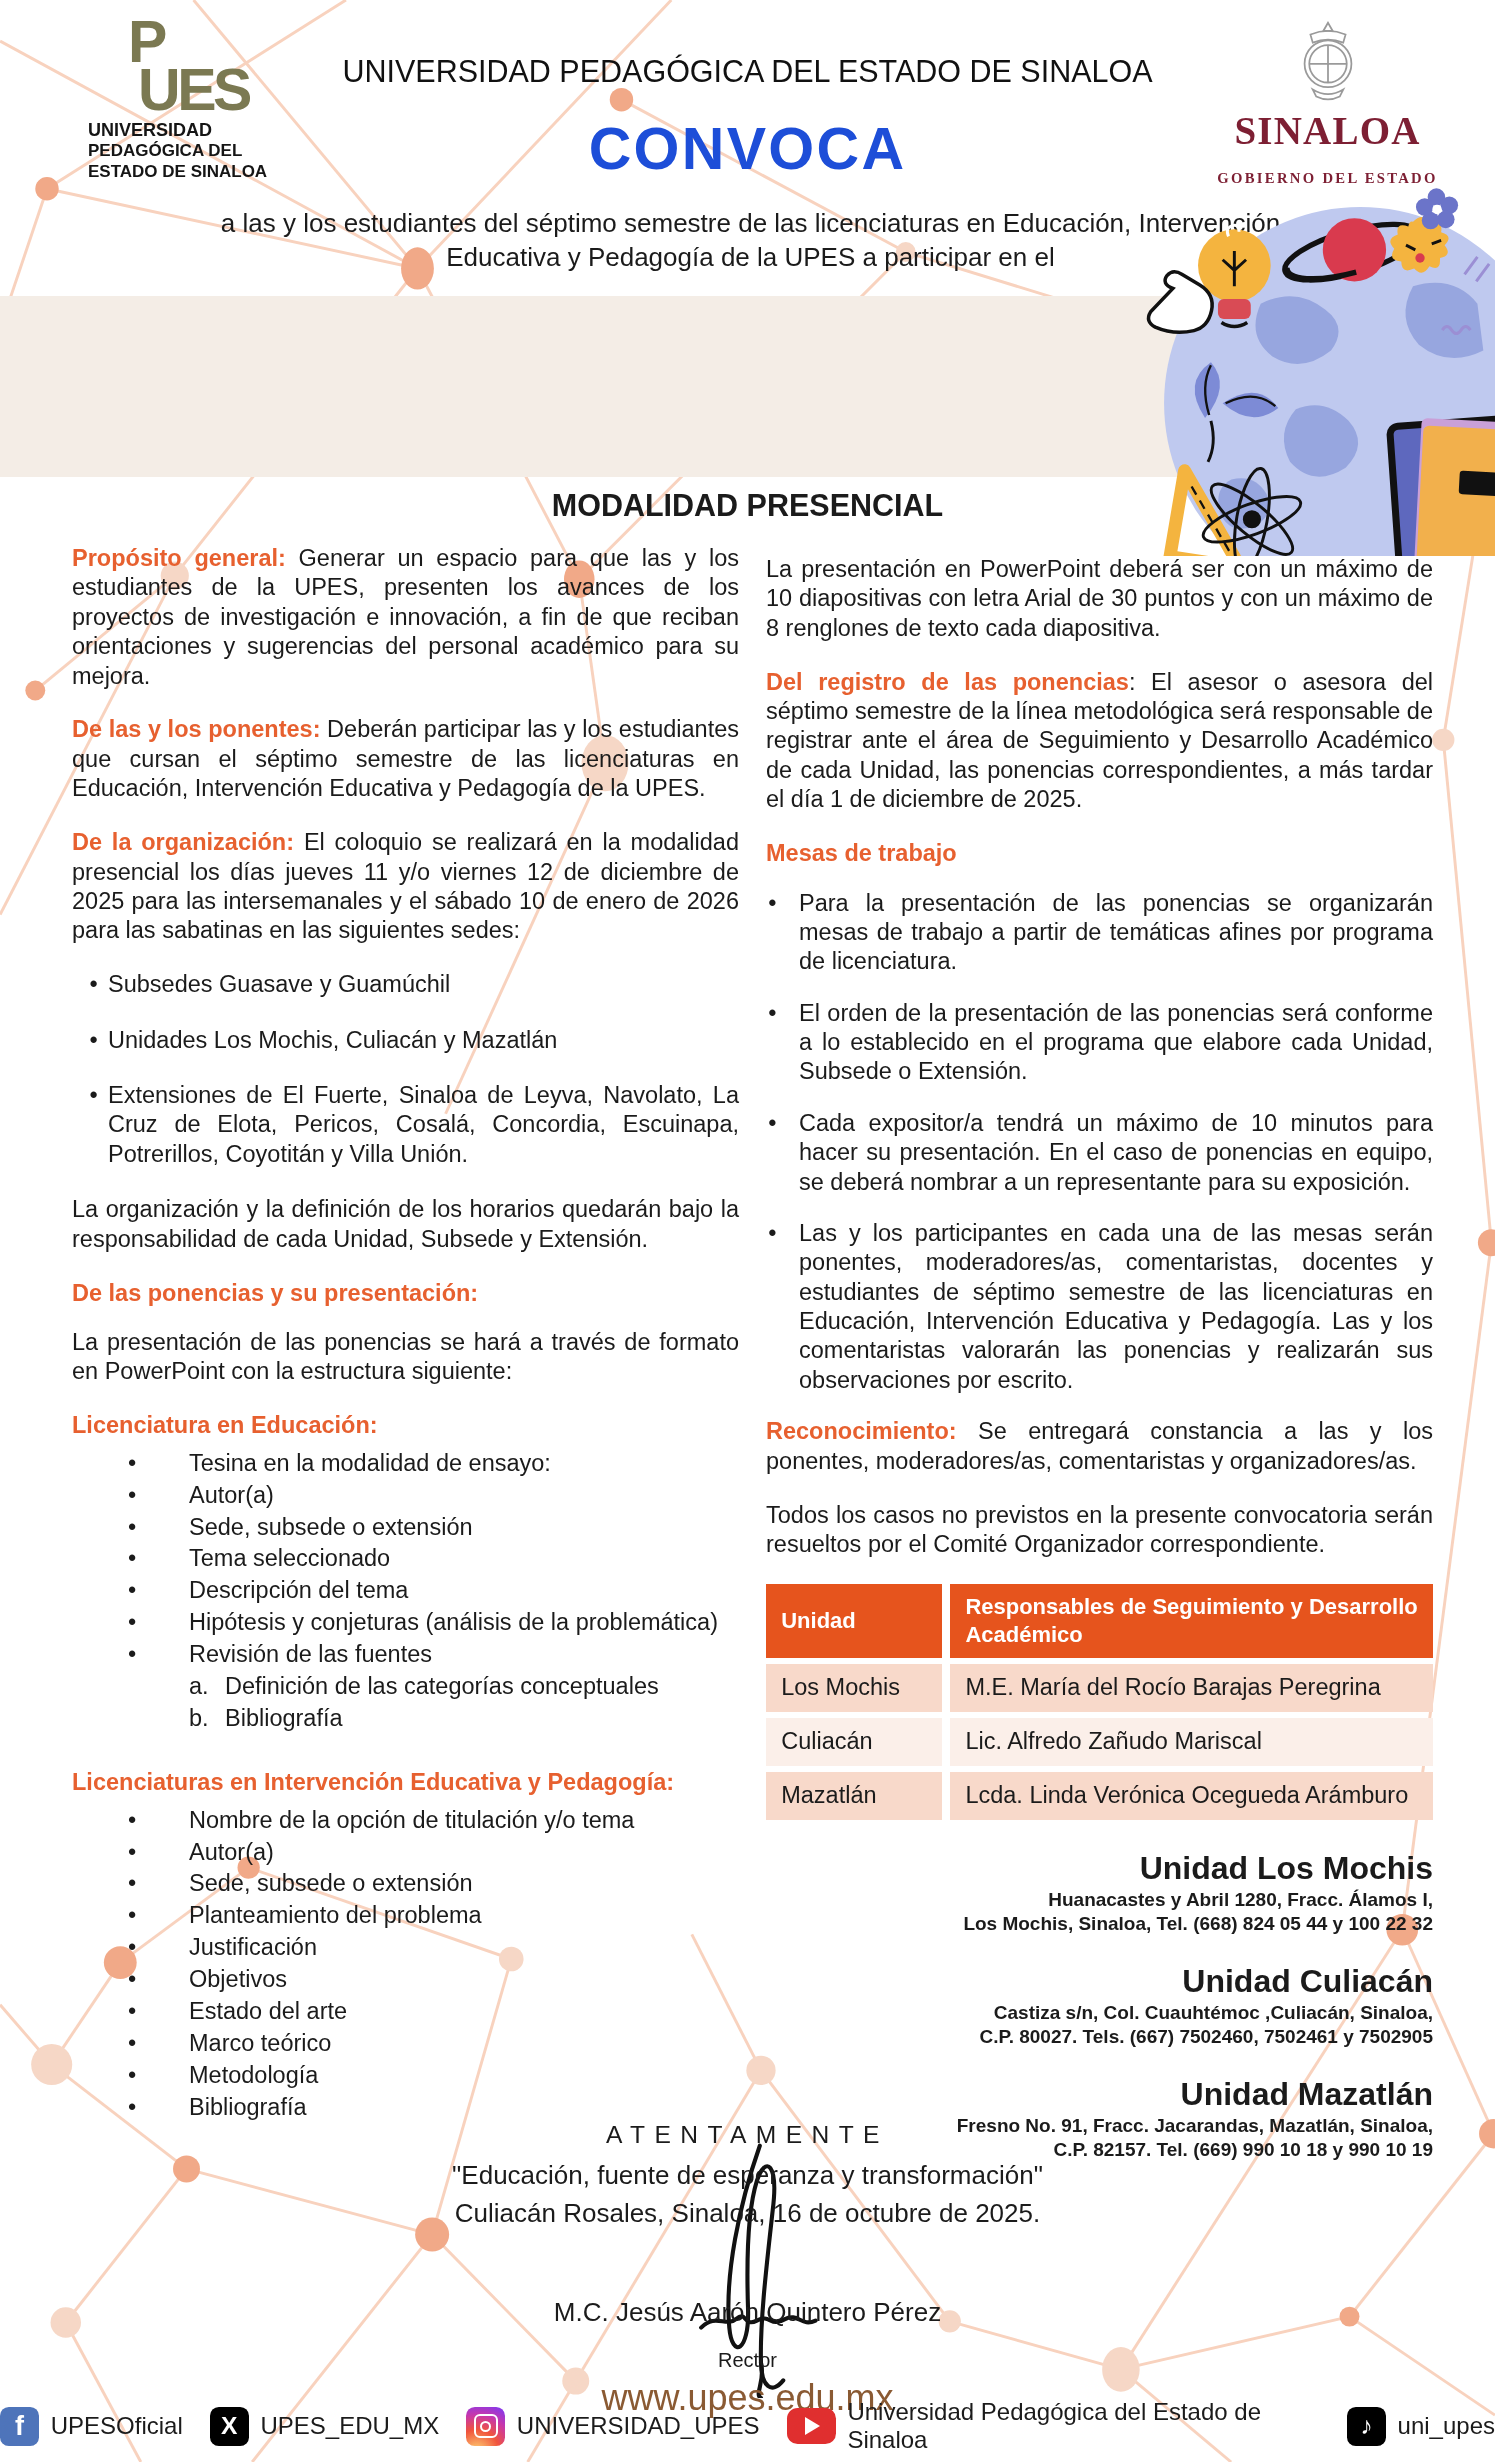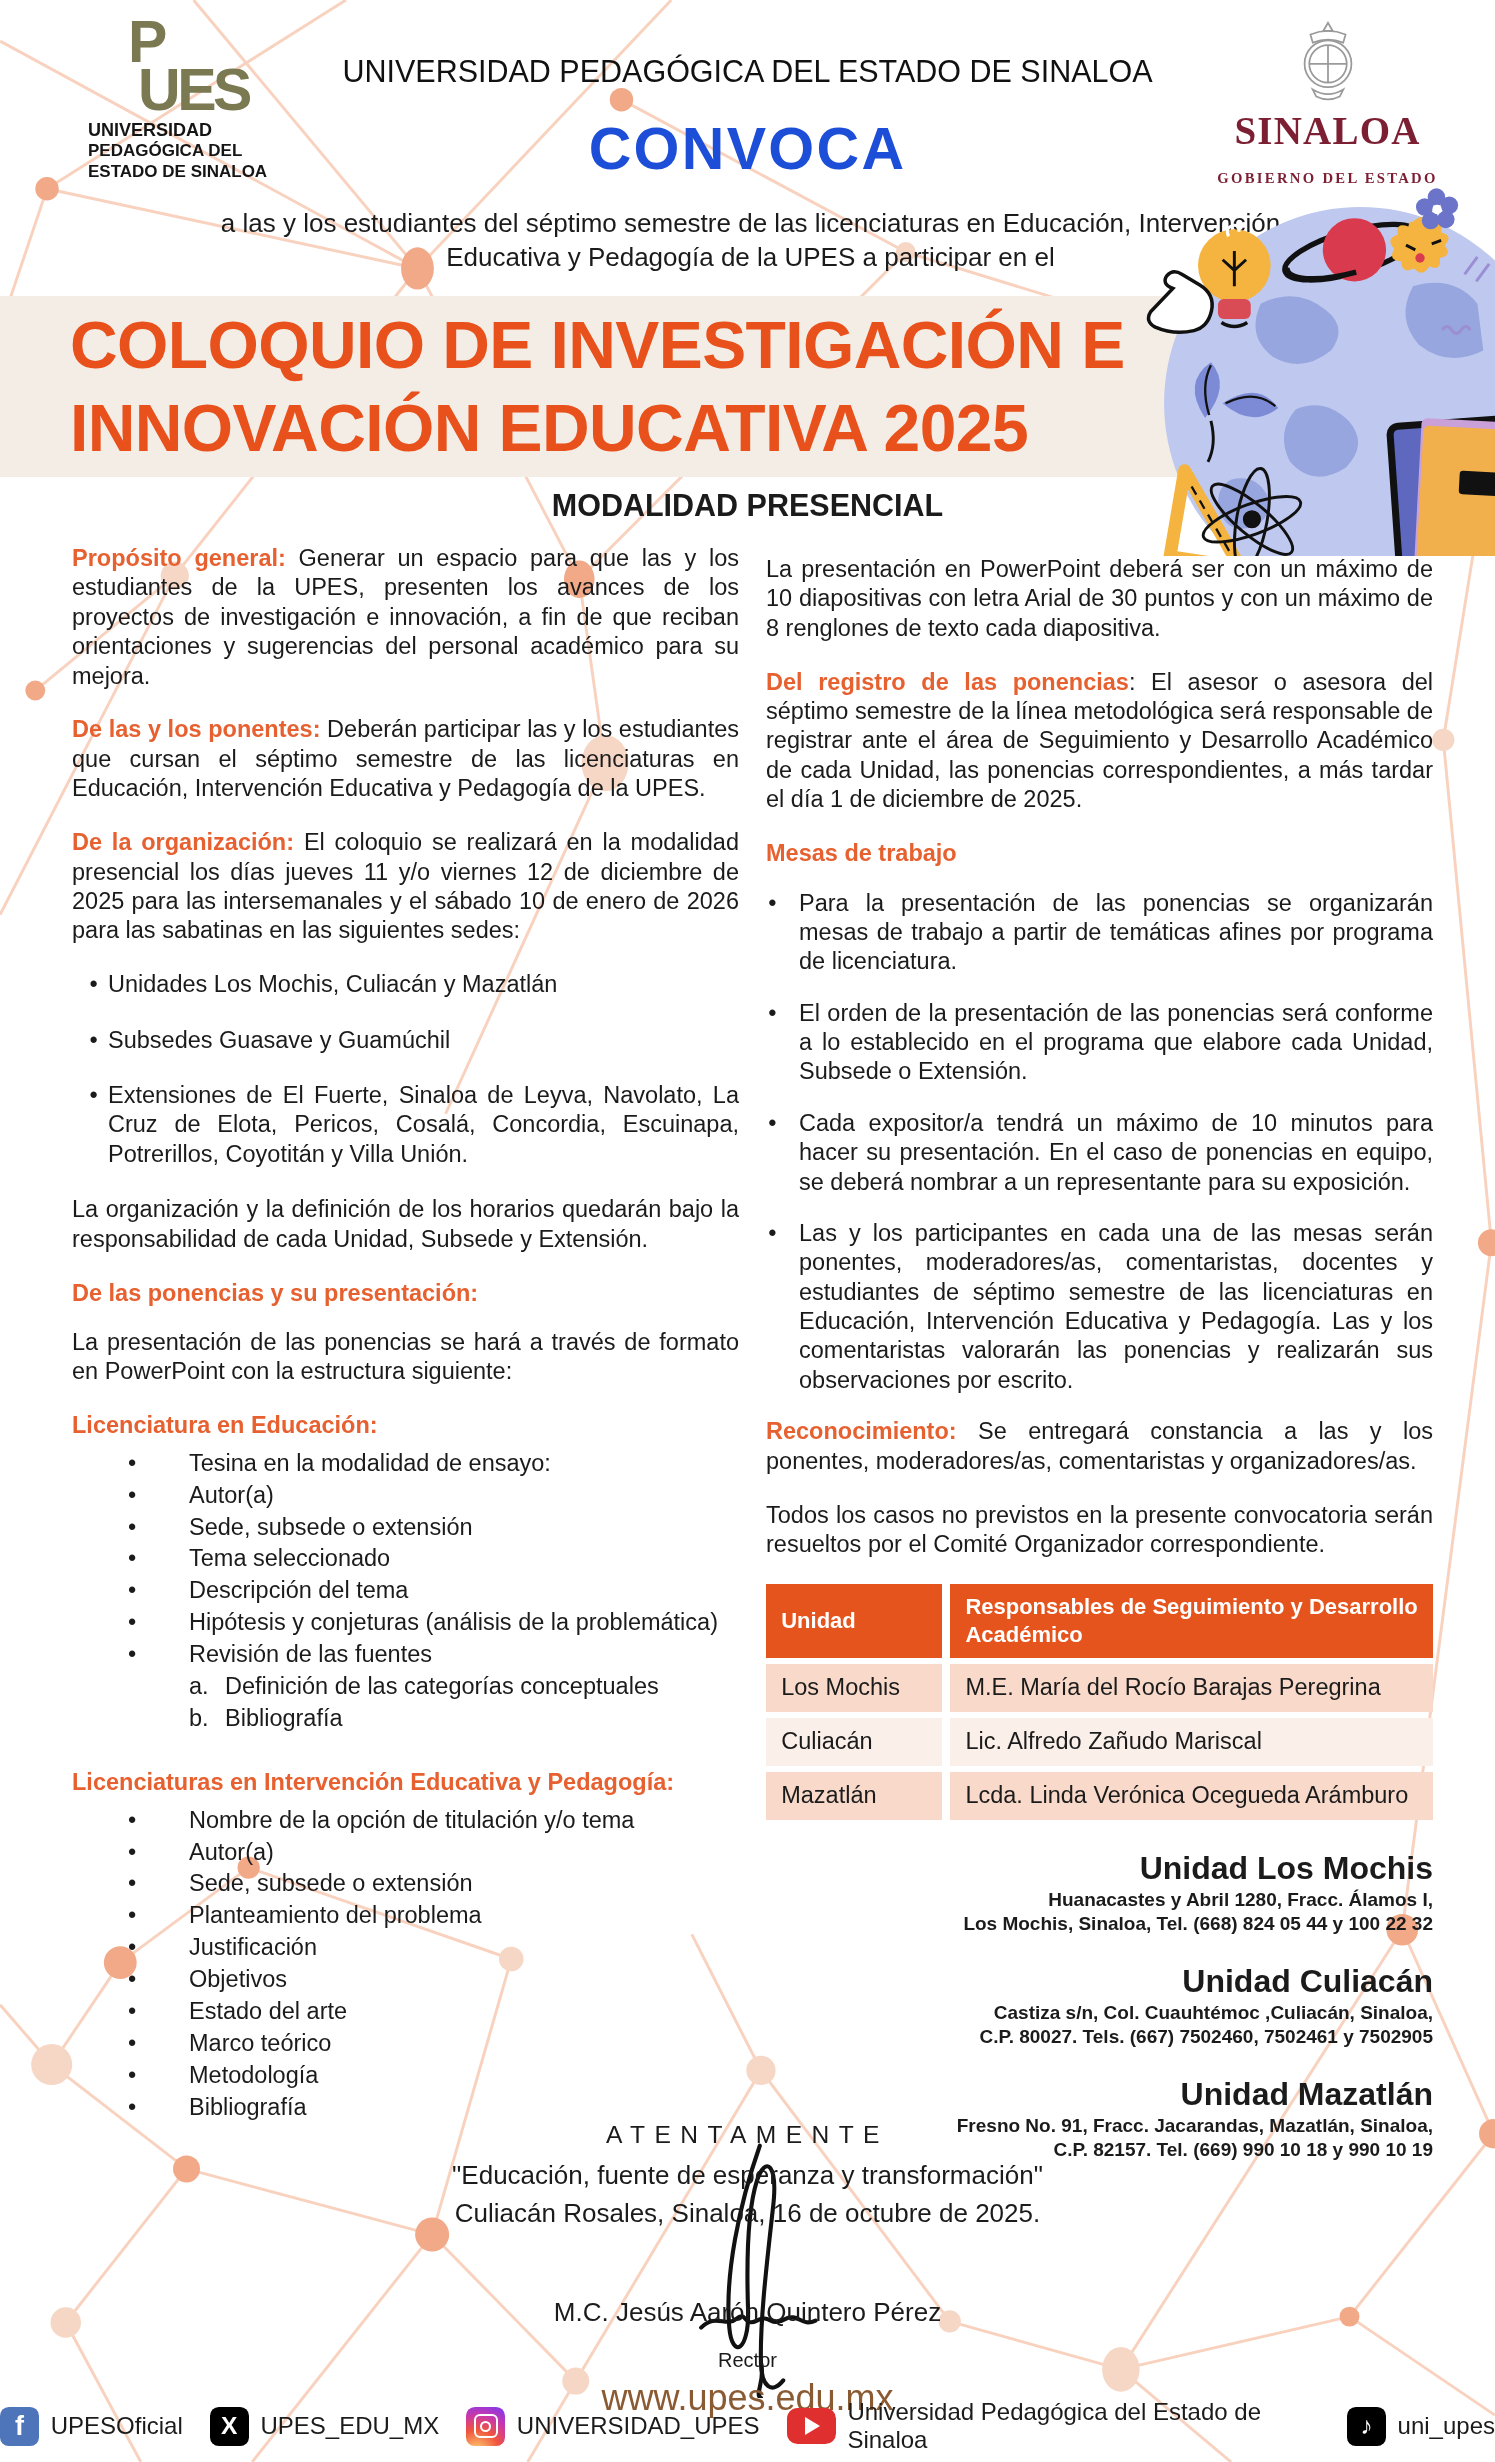--- a/index.html
+++ b/index.html
@@ -183,24 +183,20 @@
         <circle cx="70" cy="78" r="32"></circle>
         <path d="M70,46 v64 M38,78 h64"></path>
         <path d="M44,122 q26,16 52,0 l-6,12 q-20,10 -40,0 z"></path>
       </g>
     </svg>
     <div class="sin-name">SINALOA</div>
     <div class="sin-sub">GOBIERNO DEL ESTADO</div>
   </div>
 
   <div class="abs banner"></div>
-  <div class="abs big-title">
-    <div>COLOQUIO DE INVESTIGACIÓN E</div>
-    <div>INNOVACIÓN EDUCATIVA 2025</div>
-  </div>
   <div class="abs modality">MODALIDAD PRESENCIAL</div>
 
   <svg id="illus" class="abs" viewBox="0 0 700 690">
 
     <circle cx="470" cy="430" r="335" fill="#bfc9ef"></circle>
     <path d="M300,260 q60,-30 110,10 q40,30 10,70 q-50,40 -100,10 q-45,-35 -20,-90z" fill="#97a6df"></path>
     <path d="M560,230 q70,-20 110,30 l10,80 q-60,30 -110,-10 q-40,-45 -10,-100z" fill="#97a6df"></path>
     <path d="M360,440 q50,-20 90,20 q35,40 -5,80 q-55,35 -95,-10 q-25,-50 10,-90z" fill="#97a6df"></path>
     <path d="M250,560 q40,-10 60,25 q15,35 -20,55 q-45,15 -60,-25 q-10,-40 20,-55z" fill="#97a6df"></path>
     <path d="M600,520 q50,-15 80,25 l5,60 q-45,25 -80,-15 q-25,-40 -5,-70z" fill="#97a6df"></path>
@@ -267,22 +263,22 @@
       <rect x="578" y="468" width="220" height="310" rx="10" fill="#f2b04c" transform="rotate(3 578 468)"></rect>
       <rect x="640" y="545" width="170" height="40" rx="6" fill="#111" transform="rotate(3 640 545)"></rect>
     </g>
   </svg>
 
   <div class="abs col col-left">
     <p class="para"><span class="olabel">Propósito general:</span> <span>Generar un espacio para que las y los estudiantes de la UPES, presenten los avances de los proyectos de investigación e innovación, a fin de que reciban orientaciones y sugerencias del personal académico para su mejora.</span></p>
     <p class="para"><span class="olabel">De las y los ponentes:</span> <span>Deberán participar las y los estudiantes que cursan el séptimo semestre de las licenciaturas en Educación, Intervención Educativa y Pedagogía de la UPES.</span></p>
     <p class="para"><span class="olabel">De la organización:</span> <span>El coloquio se realizará en la modalidad presencial los días jueves 11 y/o viernes 12 de diciembre de 2025 para las intersemanales y el sábado 10 de enero de 2026 para las sabatinas en las siguientes sedes:</span></p>
 
+    <div class="sede-item">Subsedes Guasave y Guamúchil</div>
     <div class="sede-item">Unidades Los Mochis, Culiacán y Mazatlán</div>
-    <div class="sede-item">Subsedes Guasave y Guamúchil</div>
     <div class="sede-item">Extensiones de El Fuerte, Sinaloa de Leyva, Navolato, La Cruz de Elota, Pericos, Cosalá, Concordia, Escuinapa, Potrerillos, Coyotitán y Villa Unión.</div>
 
     <p class="para">La organización y la definición de los horarios quedarán bajo la responsabilidad de cada Unidad, Subsede y Extensión.</p>
 
     <p class="ohead">De las ponencias y su presentación:</p>
     <p class="para">La presentación de las ponencias se hará a través de formato en PowerPoint con la estructura siguiente:</p>
 
     <p class="ohead" style="margin-bottom:7px;">Licenciatura en Educación:</p>
     <div class="blist">
       <div class="li">Tesina en la modalidad de ensayo:</div>

